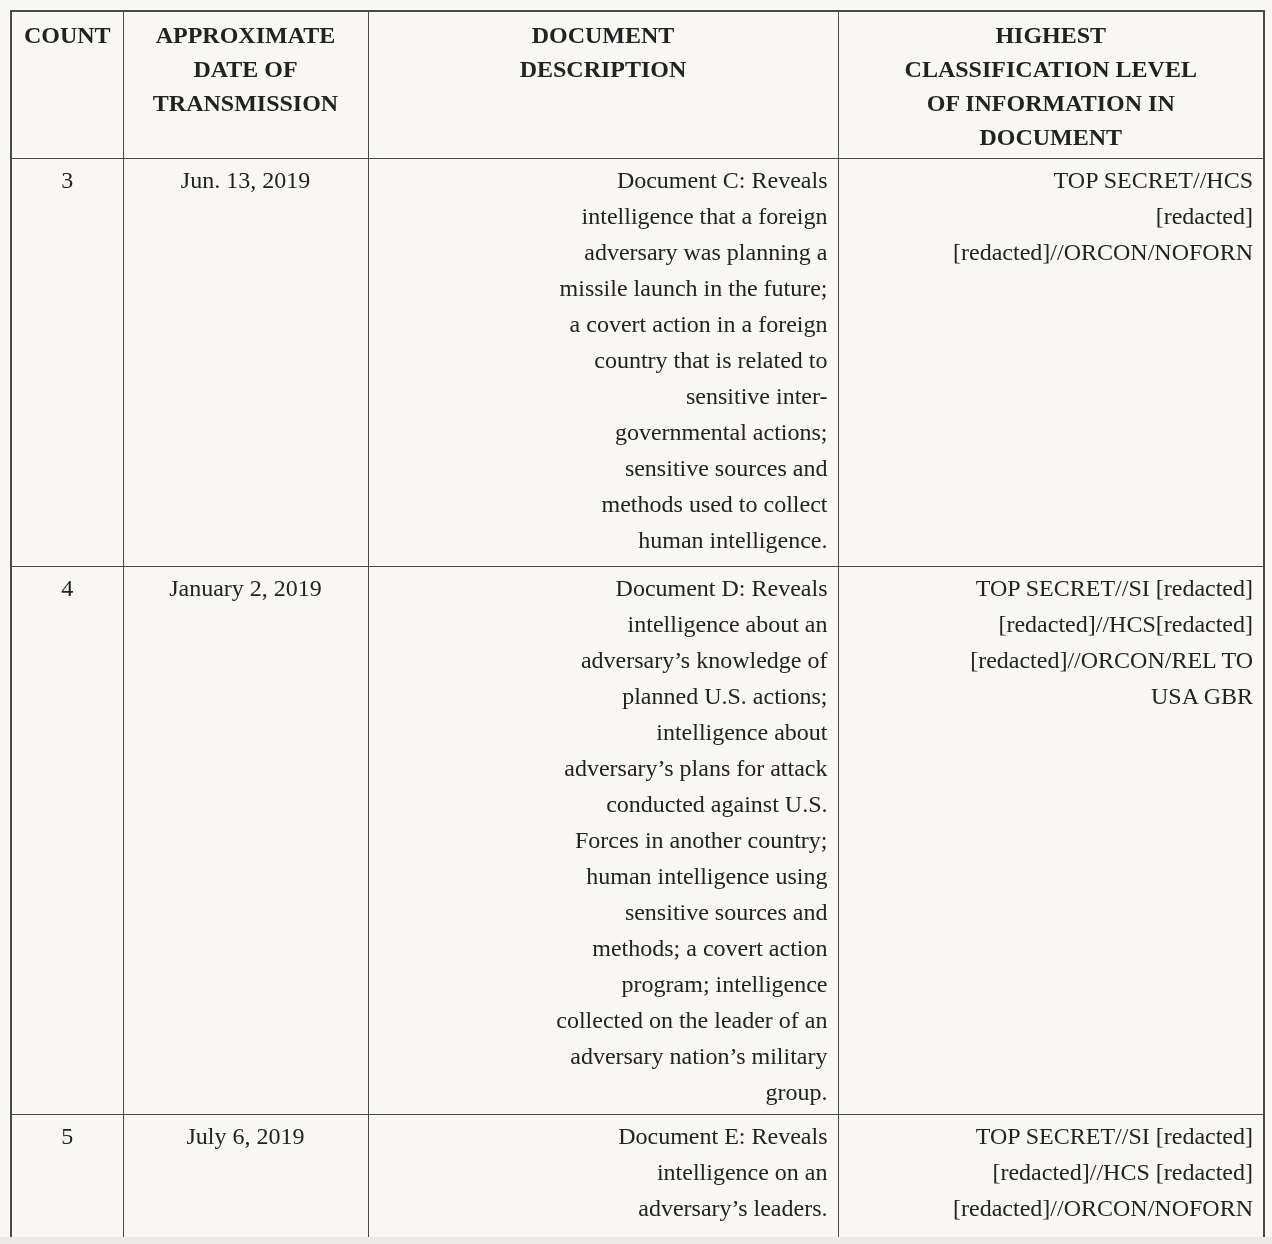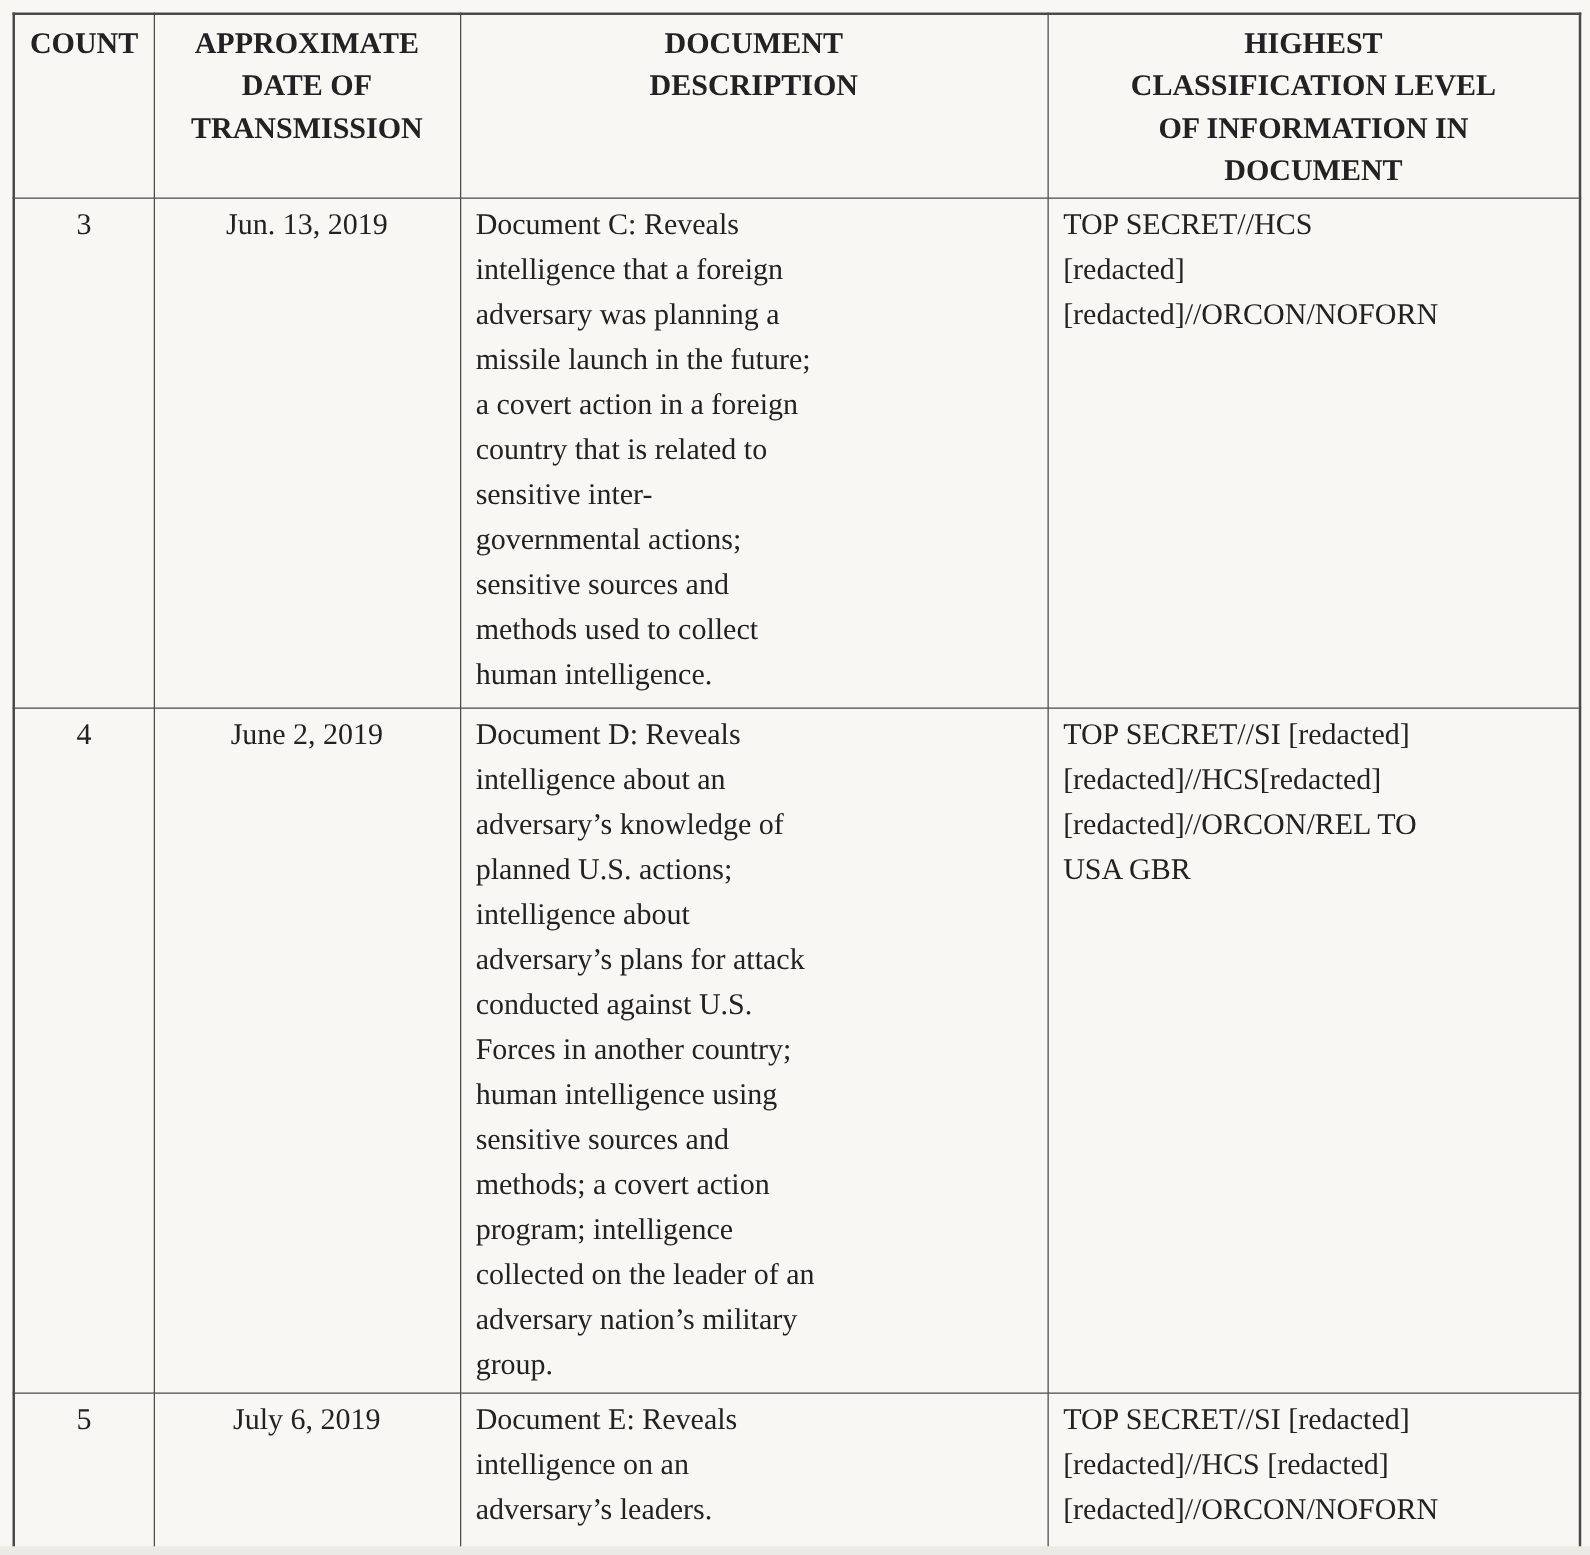--- a/index.html
+++ b/index.html
@@ -39,21 +39,21 @@
     text-align: center;
     line-height: 34px;
     padding-top: 6px;
   }
   .doc-table td.cell-count,
   .doc-table td.cell-date {
     text-align: center;
   }
   .doc-table td.cell-desc,
   .doc-table td.cell-class {
-    text-align: left;
+    text-align: right;
     padding-left: 12px;
   }
   tr.header-row   { height: 142px; }
   tr.row-0        { height: 408px; }
   tr.row-1        { height: 538px; }
   tr.row-2        { height: 134px; }
   .page-bottom-edge {
     position: absolute;
     left: 0;
     bottom: 0;
@@ -102,21 +102,21 @@
 governmental actions;
 sensitive sources and
 methods used to collect
 human intelligence.</td>
         <td class="cell-class">TOP SECRET//HCS
 [redacted]
 [redacted]//ORCON/NOFORN</td>
       </tr>
       <tr class="row-1">
         <td class="cell-count">4</td>
-        <td class="cell-date">June 2, 2019</td>
+        <td class="cell-date">January 2, 2019</td>
         <td class="cell-desc">Document D: Reveals
 intelligence about an
 adversary’s knowledge of
 planned U.S. actions;
 intelligence about
 adversary’s plans for attack
 conducted against U.S.
 Forces in another country;
 human intelligence using
 sensitive sources and

